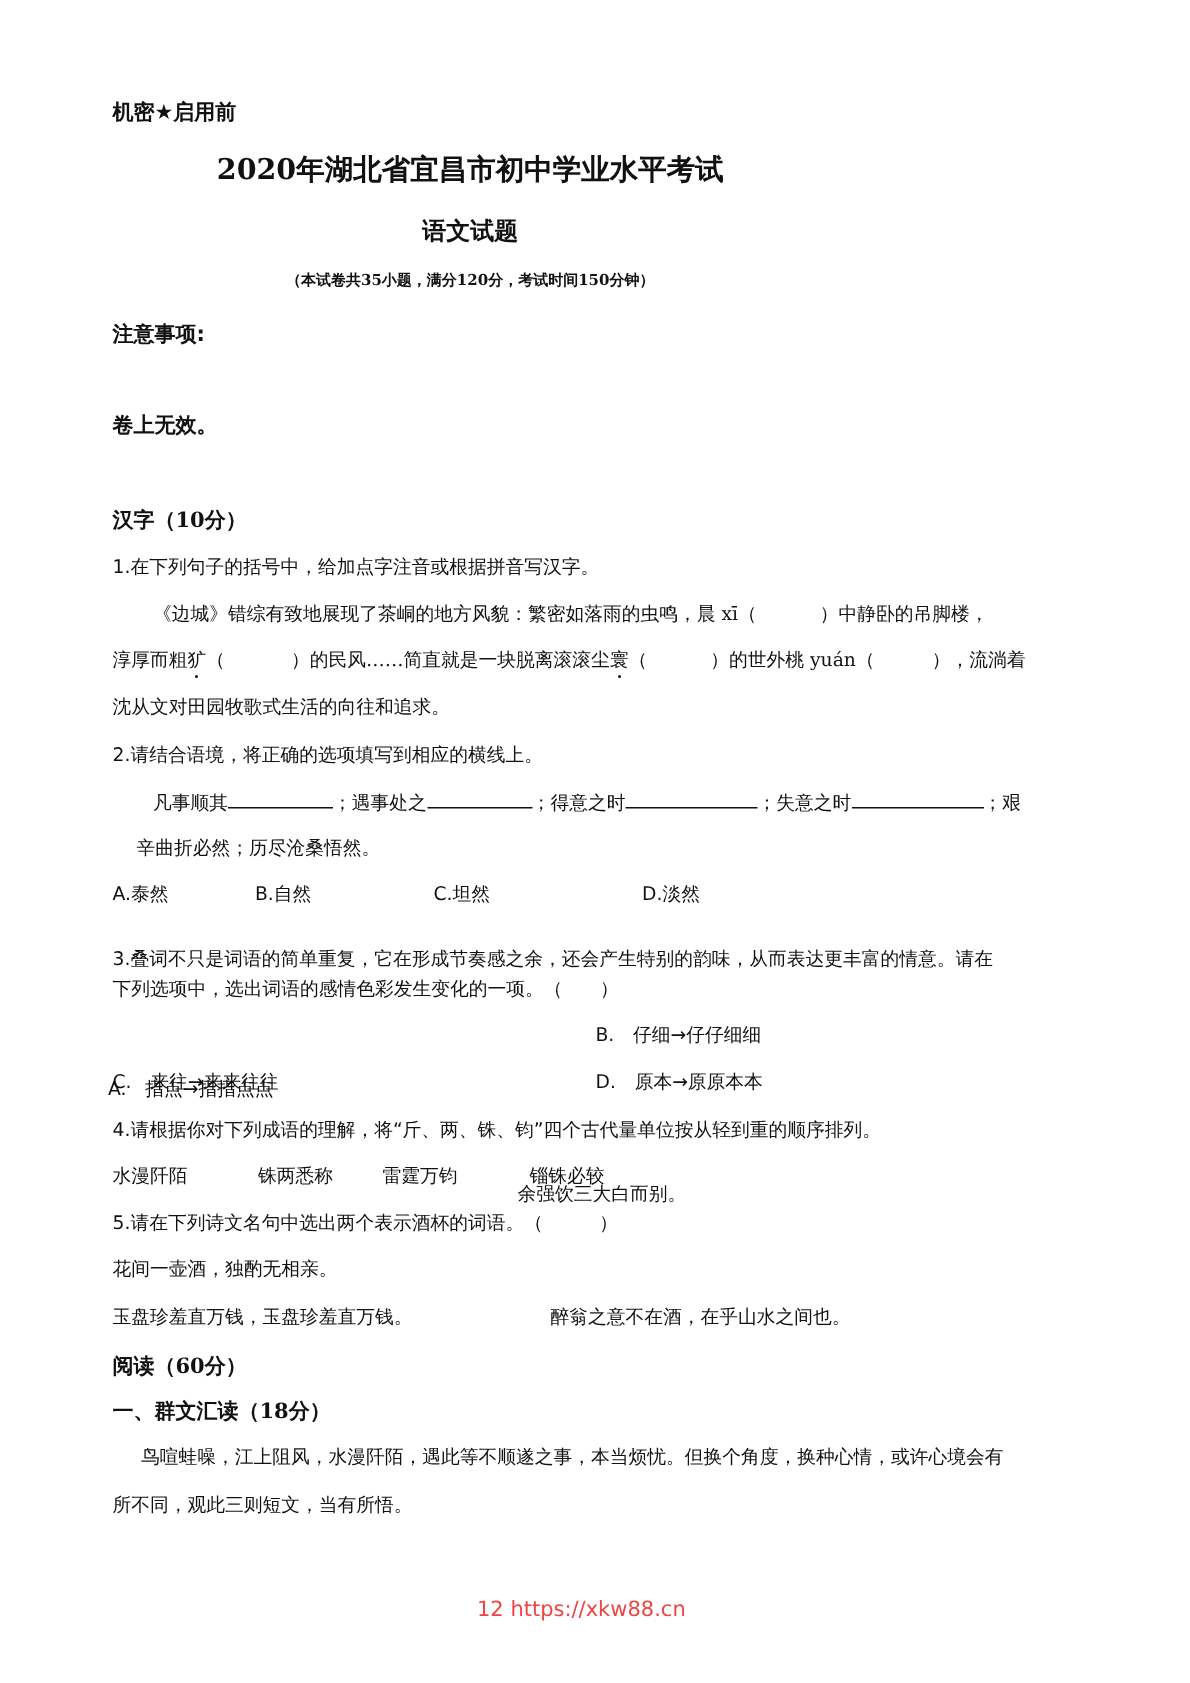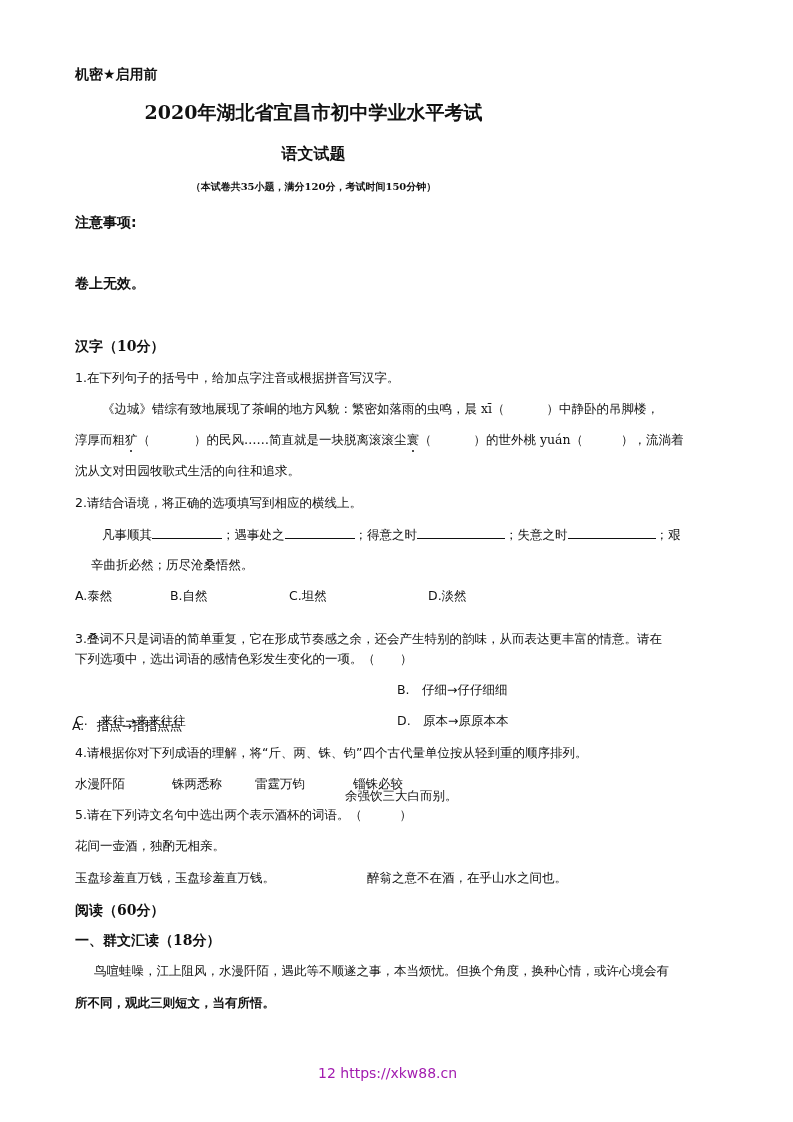--- a/index.html
+++ b/index.html
@@ -10,21 +10,21 @@
     .sans { font-family: "DejaVu Sans", "Liberation Sans", sans-serif; }
     .serif { font-family: "DejaVu Serif", "Liberation Serif", serif; }
     .t14 { font-size: 14px; }
     .t13 { font-size: 10px; }
     .t12 { font-size: 12.5px; }
     .center { left: 0; width: 627px; text-align: center; }
     .blank { display: inline-block; border-bottom: 1px solid #111; height: 12px; vertical-align: baseline; }
     .dot { position: relative; }
     .dot::after { content: ""; position: absolute; left: 50%; bottom: -5px; width: 2px; height: 2px; background: #111; border-radius: 50%; transform: translateX(-50%); }
     .paren-gap { display: inline-block; }
-    .footer { color: #a21caf; font-size: 14px; }
+    .footer { color: #ef4444; font-size: 14px; }
   </style>
 </head>
 <body>
 
 <div class="page">
 
   <div class="abs bold sans t14" style="left:75px; top:66px;">机密★启用前</div>
 
   <div class="abs bold serif center" style="top:100px; font-size:19px;">2020年湖北省宜昌市初中学业水平考试</div>
   <div class="abs bold serif center" style="top:144px; font-size:16px;">语文试题</div>
@@ -70,20 +70,20 @@
 
   <div class="abs sans t12" style="left:75px; top:807px;">5.请在下列诗文名句中选出两个表示酒杯的词语。（　　　）</div>
   <div class="abs sans t12" style="left:75px; top:838px;">花间一壶酒，独酌无相亲。</div>
   <div class="abs sans t12" style="left:345px; top:788px;">余强饮三大白而别。</div>
   <div class="abs sans t12" style="left:75px; top:870px;">玉盘珍羞直万钱，玉盘珍羞直万钱。</div>
   <div class="abs sans t12" style="left:367px; top:870px;">醉翁之意不在酒，在乎山水之间也。</div>
 
   <div class="abs bold serif t14" style="left:75px; top:902px;">阅读（60分）</div>
   <div class="abs bold serif t14" style="left:75px; top:932px;">一、群文汇读（18分）</div>
   <div class="abs sans t12" style="left:75px; top:963px;margin-left:19px;">鸟喧蛙噪，江上阻风，水漫阡陌，遇此等不顺遂之事，本当烦忧。但换个角度，换种心情，或许心境会有</div>
-  <div class="abs sans t12" style="left:75px; top:995px;font-weight:bold;">所不同，观此三则短文，当有所悟。</div>
+  <div class="abs sans t12" style="left:75px; top:995px;">所不同，观此三则短文，当有所悟。</div>
 
   <div class="abs sans footer" style="left:318px; top:1065px;">
     <span>12</span>
     <span>https://xkw88.cn</span>
   </div>
 
 </div>
 
 </body></html>

